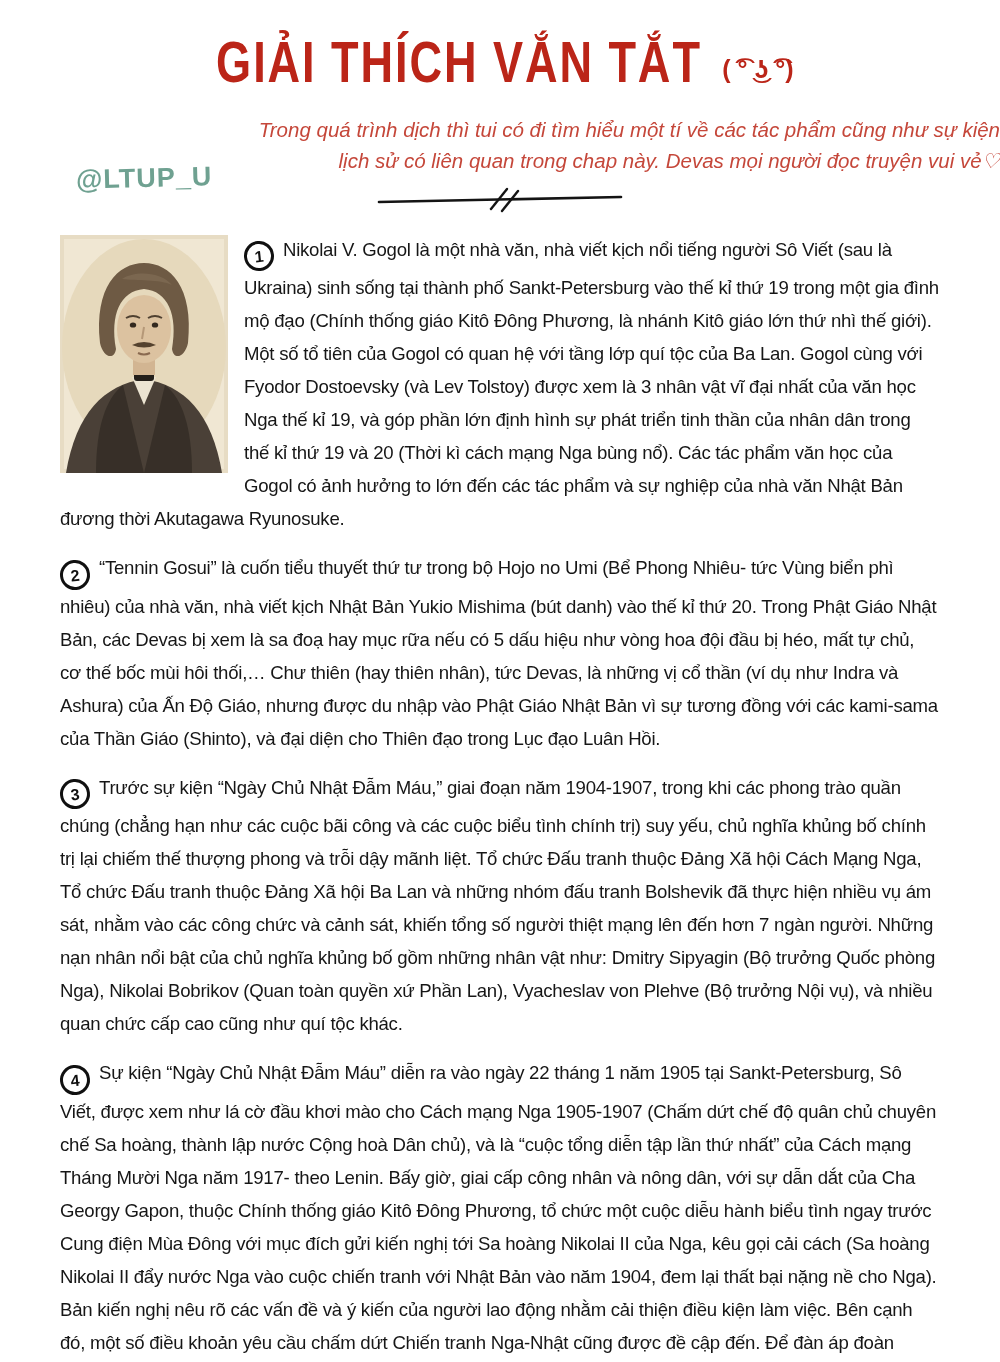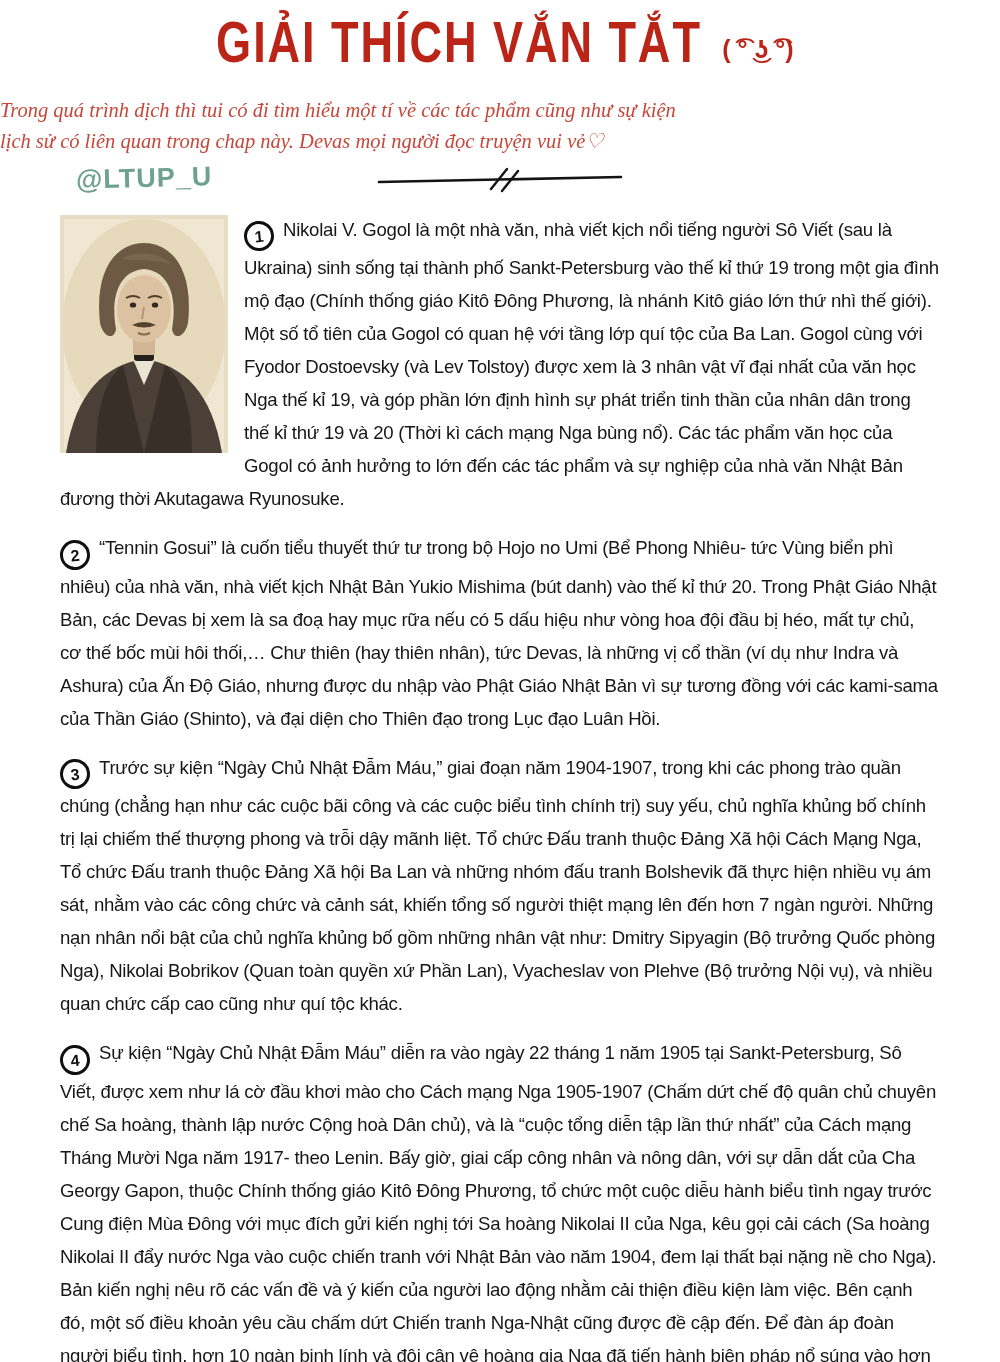--- a/index.html
+++ b/index.html
@@ -7,21 +7,21 @@
     position:relative;
     width:1000px;height:1362px;
     margin:0 auto;
     background:#ffffff;
     overflow:hidden;
     font-family:"Liberation Sans", sans-serif;
     color:#161616;
   }
   
   .title-wrap{
-    padding-top:20px;
+    padding-top:40px;
     text-align:center;
     white-space:nowrap;
   }
   .title-main{
     display:inline-block;
     font-weight:bold;
     font-size:47px;
     letter-spacing:2px;
     color:#bb2518;
     transform:scaleY(1.22) scaleX(.96);
@@ -30,23 +30,23 @@
   .title-emoticon{
     display:inline-block;
     margin-left:10px;
     font-weight:bold;
     font-size:25px;
     color:#bb2518;
     vertical-align:6px;
   }
   .subtitle{
     margin-top:20px;
-    text-align:left;
+    text-align:right;
     color:#c5473a;
-    font-family:Liberation Serif, serif;
+    font-family:Liberation Sans, sans-serif;
     font-style:italic;
     font-size:20.5px;
     line-height:1.5;
   }
   .handle{
     position:absolute;
     left:76px;top:163px;
     color:#6fa191;
     font-weight:bold;
     font-size:27px;

